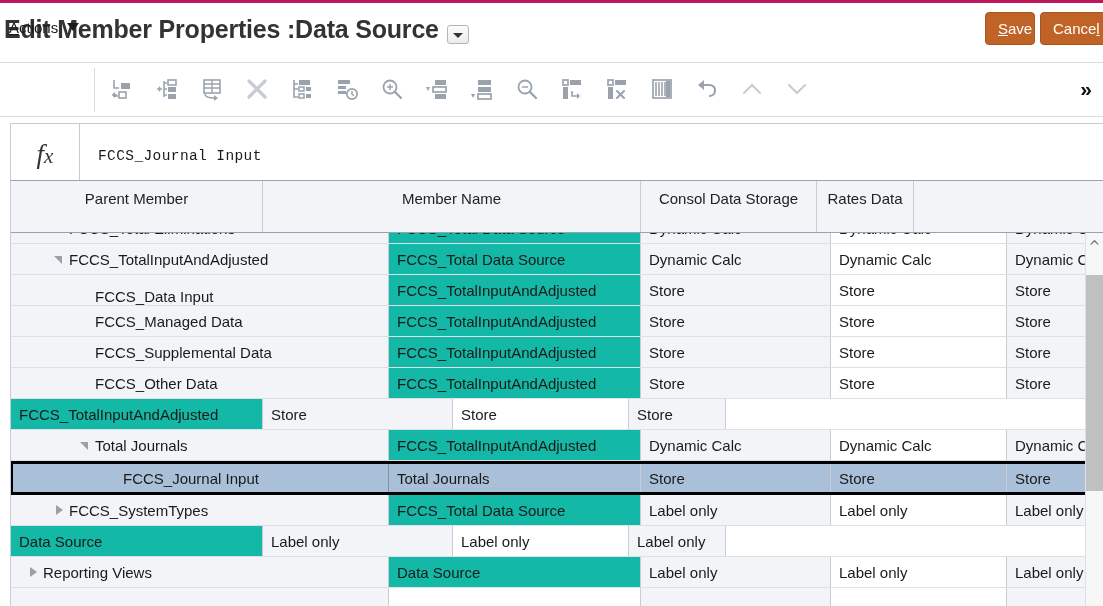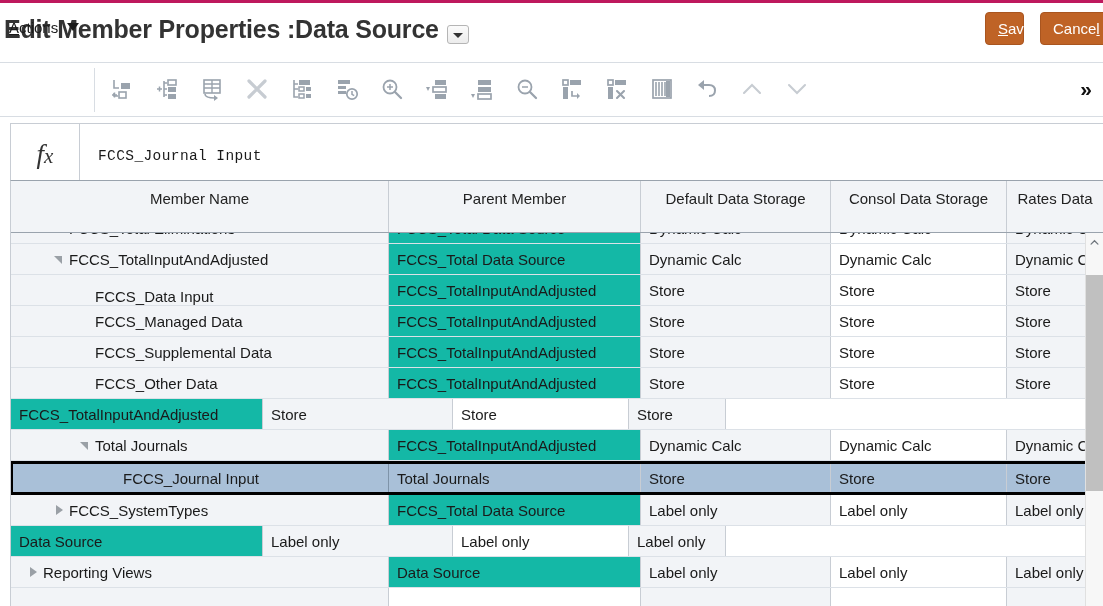--- a/index.html
+++ b/index.html
@@ -57,21 +57,21 @@
     color: #ffffff;
     font-size: 15px;
     font-weight: normal;
     cursor: pointer;
     padding: 0 12px;
     box-sizing: border-box;
     line-height: 31px;
     white-space: nowrap;
   }
   .action-btn u { text-decoration: underline; }
-  #btn-save { left: 985px; width: 39px; text-align: center; }
+  #btn-save { left: 985px; width: 50px; text-align: center; }
   #btn-cancel { left: 1040px; width: 83px; text-align: left; }
 
   
   .toolbar {
     position: absolute; left: 0; top: 62px;
     width: 1103px; height: 55px;
     background: #ffffff;
     border-top: 1px solid #d8dde3;
     border-bottom: 1px solid #d8dde3;
     box-sizing: border-box;
@@ -442,28 +442,25 @@
   <div class="formulabar">
     <div class="fx-cell">
       <span class="fx-glyph">f<span class="sub">x</span></span>
     </div>
     <div class="formula-input">FCCS_Journal Input</div>
   </div>
 
   <div class="grid-wrap">
 
     <div class="grid-header" id="grid-header">
-        <div class="hcell" style="width: 378px; flex: 0 0 378px;">
-          <span>Member Name</span>
-        </div>
         <div class="hcell" style="width: 252px; flex: 0 0 252px;">
           <span>Parent Member</span>
         </div>
-        <div class="hcell" style="width: 190px; flex: 0 0 190px;">
-          <span>Default Data Storage</span>
+        <div class="hcell" style="width: 378px; flex: 0 0 378px;">
+          <span>Member Name</span>
         </div>
         <div class="hcell" style="width: 176px; flex: 0 0 176px;">
           <span>Consol Data Storage</span>
         </div>
         <div class="hcell" style="width: 97px; flex: 0 0 97px;">
           <span>Rates Data</span>
         </div>
       </div>
 
     <div class="body-clip">

